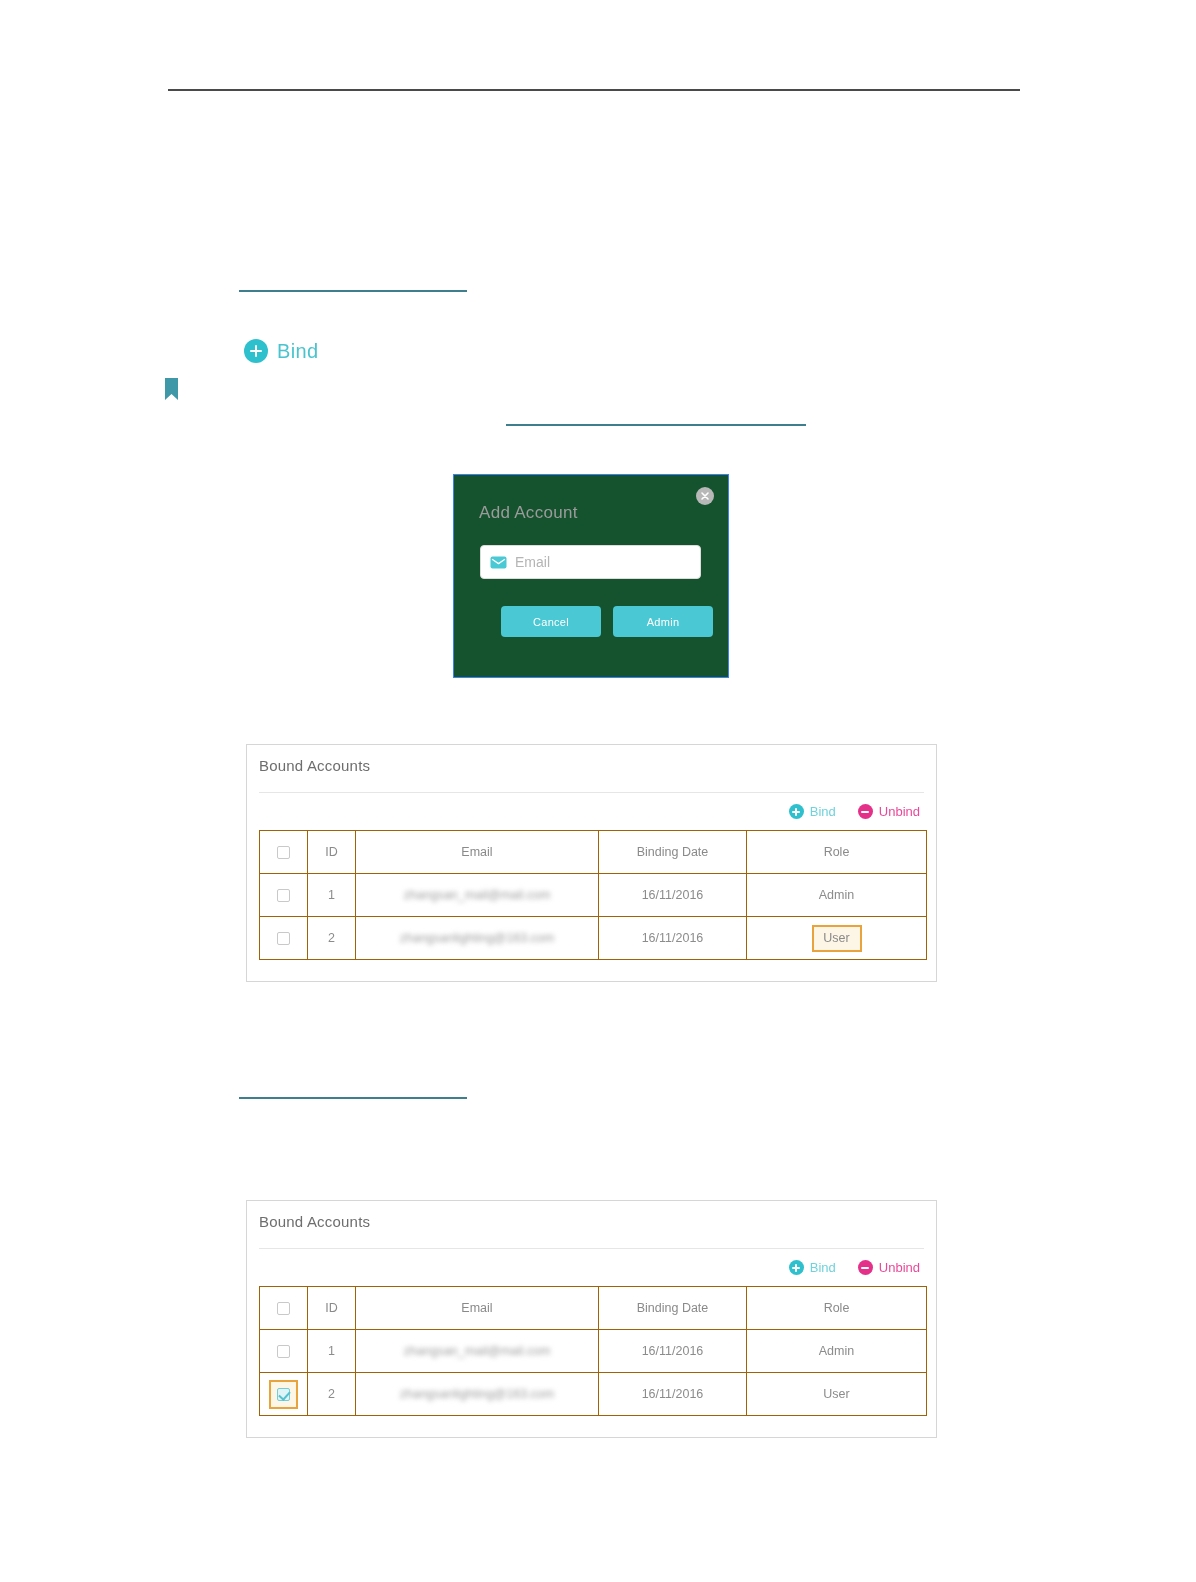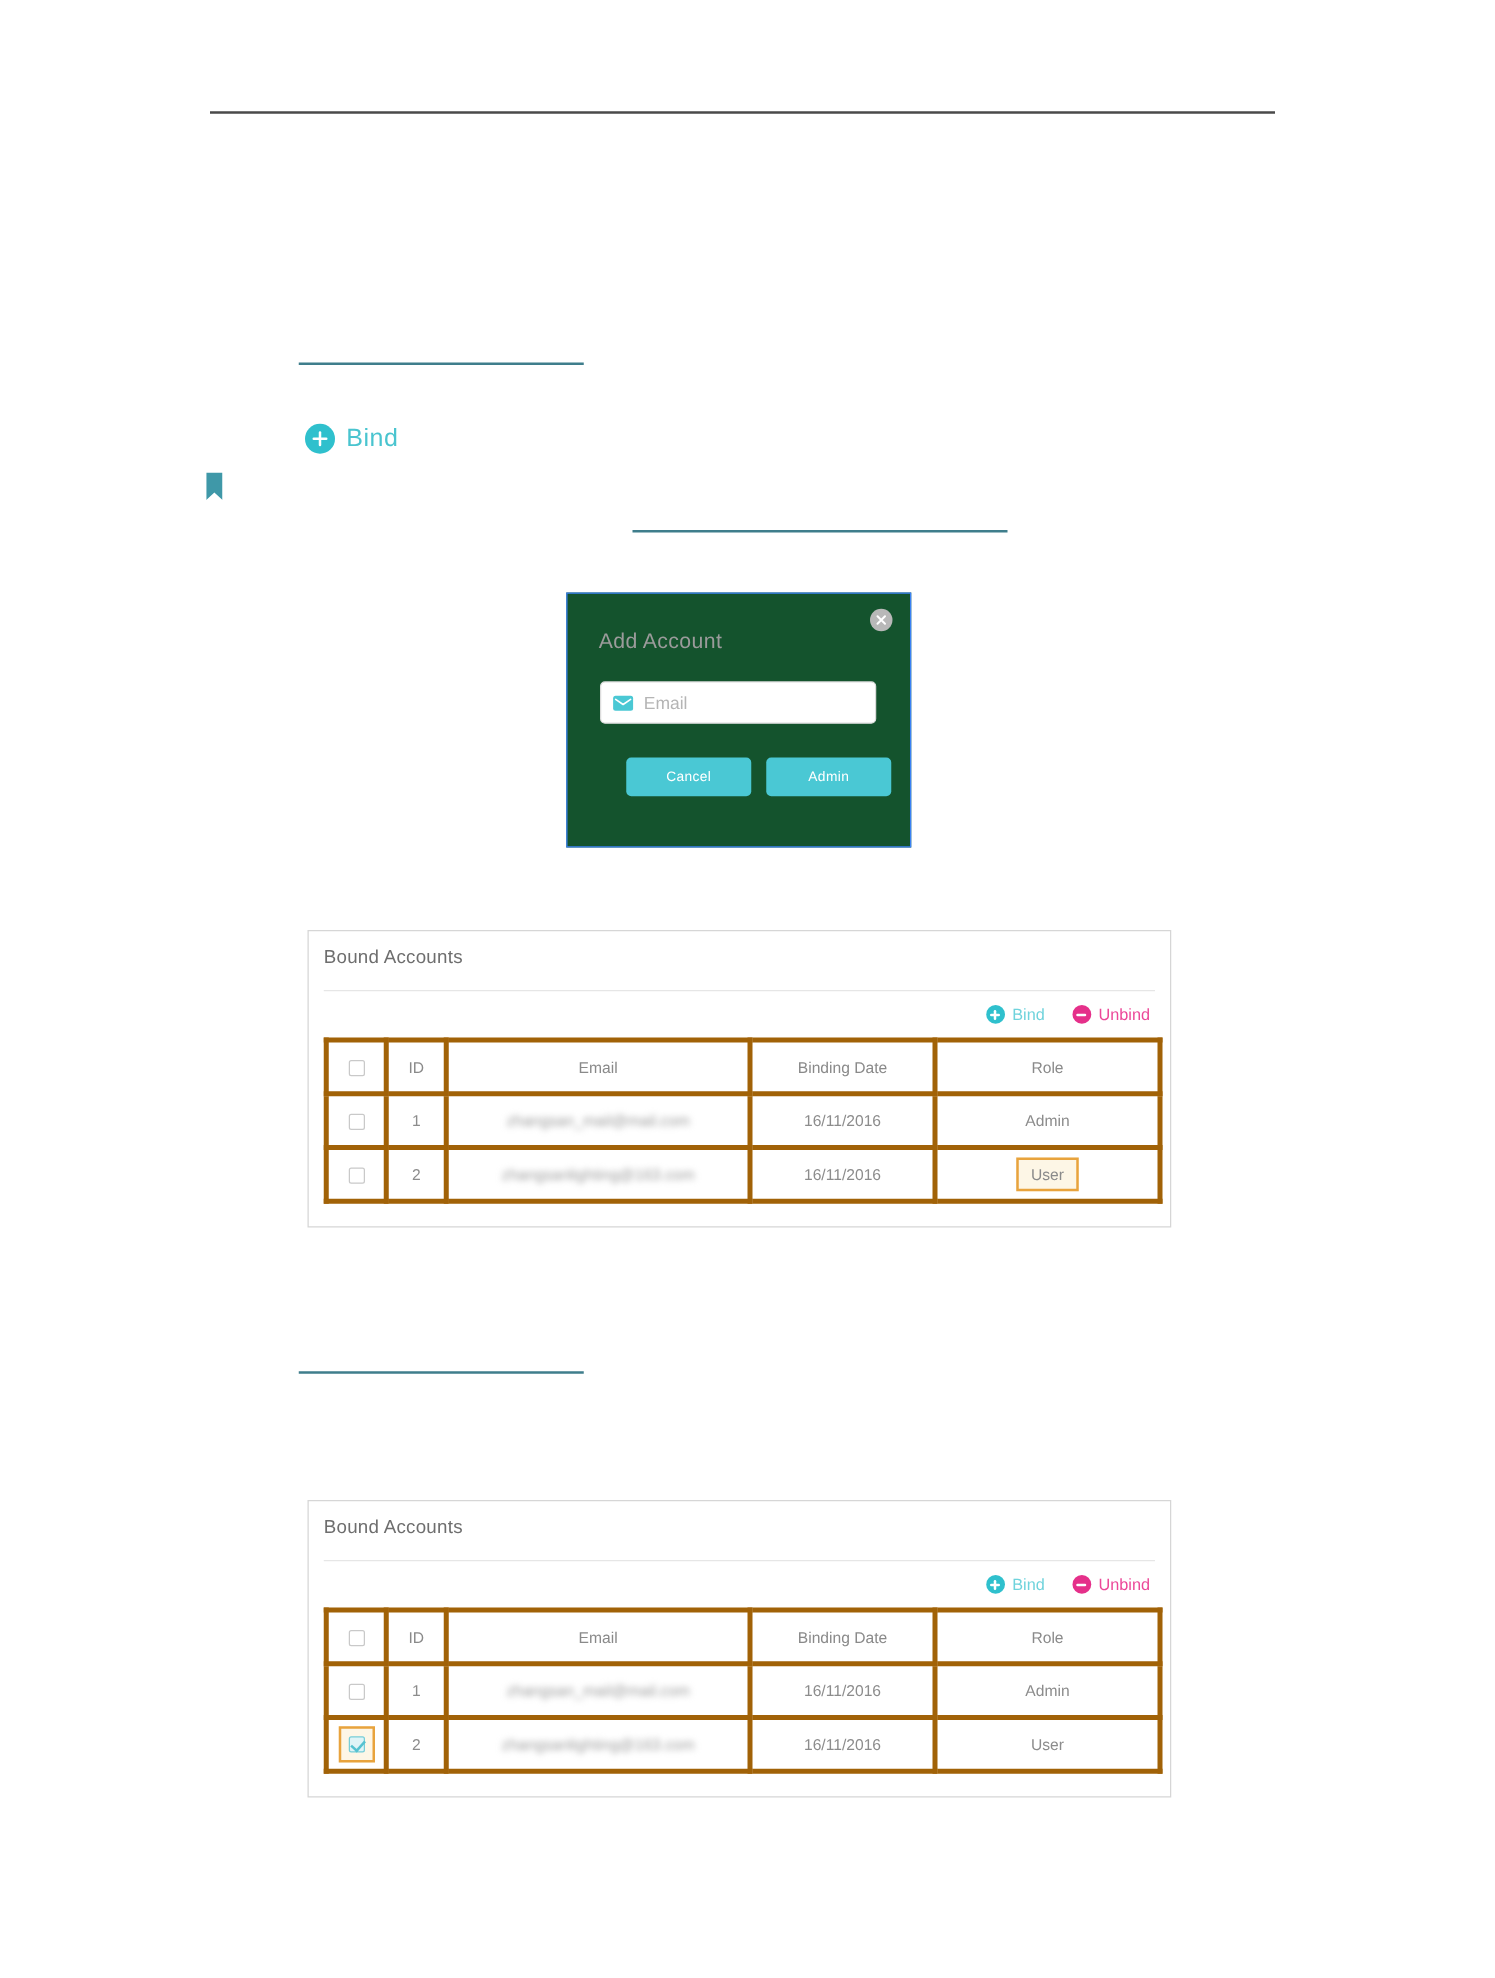--- a/index.html
+++ b/index.html
@@ -218,21 +218,21 @@
   .acct-table {
     position: absolute;
     left: 12px;
     top: 85px;
     width: 667px;
     border-collapse: collapse;
     table-layout: fixed;
   }
   .acct-table th,
   .acct-table td {
-    border: 4px solid #a16207;
+    border: 1px solid #a16207;
     height: 43px;
     text-align: center;
     vertical-align: middle;
     font-weight: normal;
     font-size: 12.5px;
     color: #8c8c8c;
     padding: 0;
   }
   .acct-table th { color: #8a8a8a; filter: blur(0.4px); }
   .col-chk  { width: 48px; }

